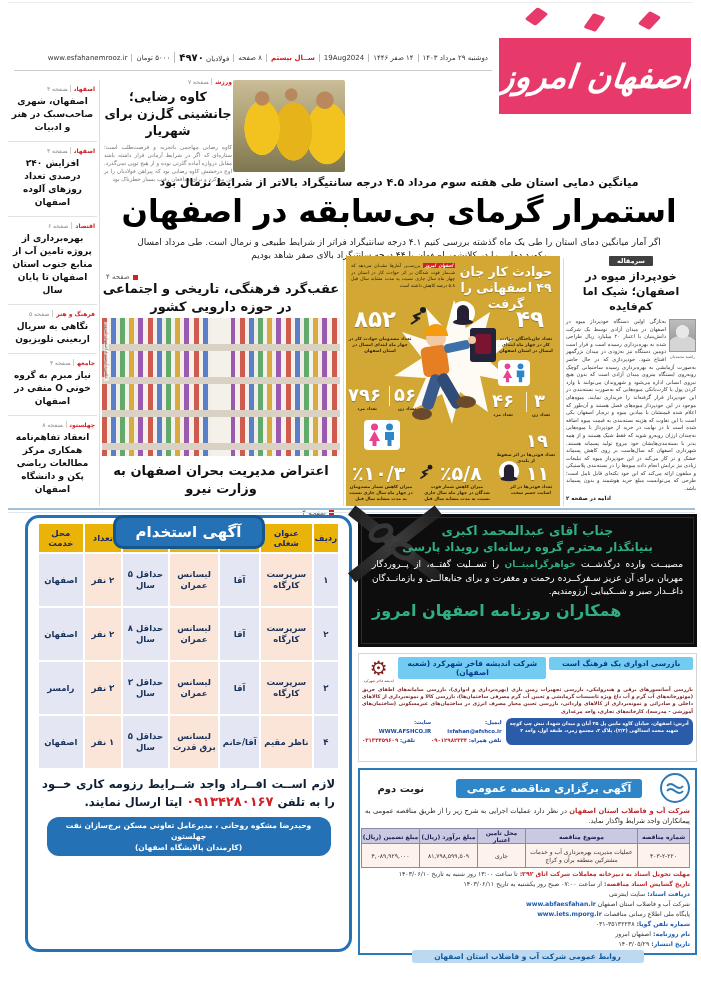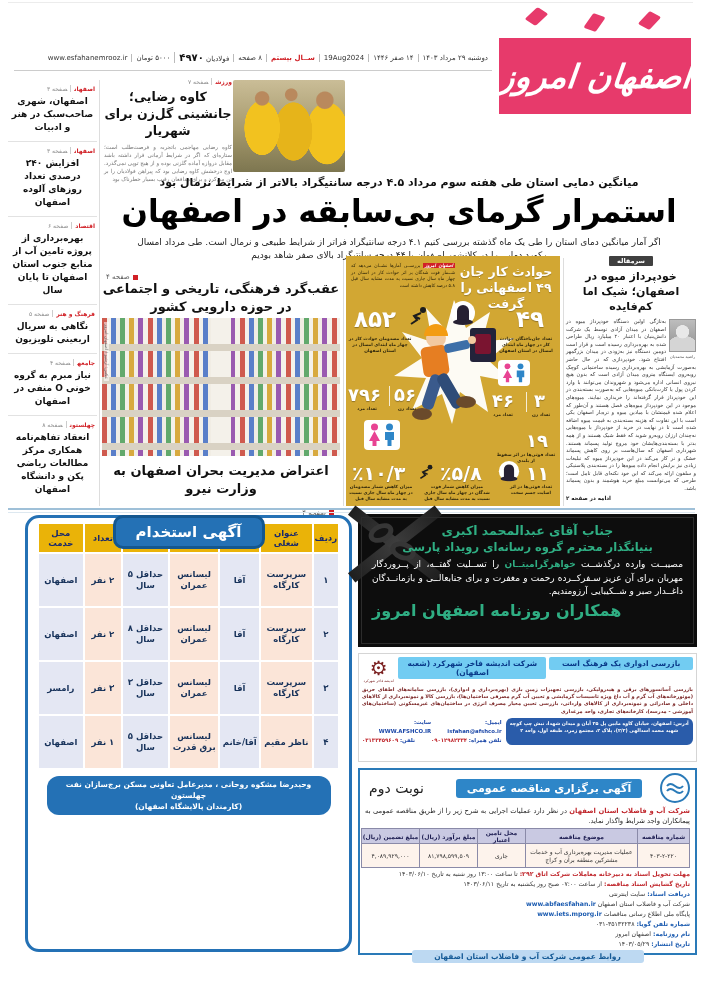--- a/index.html
+++ b/index.html
@@ -193,21 +193,21 @@
   .insp-row { display:flex; justify-content:space-between; }
 
   
   .tender { position:absolute; top:768px; left:358px; width:339px; height:187px; border:2px solid #2a7ab8;
             background:#fff; padding:3px 5px; }
   .tn-head { display:flex; align-items:center; gap:6px; }
   .tn-logo { width:30px; height:30px; border:2px solid #2a7ab8; border-radius:50%; display:flex;
              align-items:center; justify-content:center; flex:0 0 auto; }
   .tn-banner { background:#2e86c8; color:#fff; font-weight:bold; font-size:11px; text-align:center;
                width:186px; padding:3px 0; border-radius:3px; margin:0 12px 0 26px; }
-  .tn-round { font-size:14px; font-weight:normal; color:#222; }
+  .tn-round { font-size:10px; font-weight:bold; color:#222; }
   .tn-intro { font-size:6.8px; line-height:10px; color:#222; margin-top:3px; text-align:justify; }
   .tn-intro .org { color:#c0272d; font-weight:bold; }
   .tender table { width:100%; border-collapse:collapse; table-layout:fixed; margin-top:2px; }
   .tender th { background:#c9c9e2; color:#1c1c50; font-size:6px; font-weight:bold; border:1px solid #8a8aa8;
                height:15px; line-height:7px; }
   .tender td { background:#fdf3ec; color:#333; font-size:6px; border:1px solid #8a8aa8; text-align:center;
                height:24px; line-height:8px; }
   .tender th:nth-child(1), .tender td:nth-child(1) { width:52px; }
   .tender th:nth-child(2), .tender td:nth-child(2) { width:112px; }
   .tender th:nth-child(3), .tender td:nth-child(3) { width:48px; }
@@ -456,20 +456,21 @@
           <td>۴</td>
           <td>ناظر مقیم</td>
           <td>آقا/خانم</td>
           <td>لیسانس برق قدرت</td>
           <td>حداقل ۵ سال</td>
           <td>۱ نفر</td>
           <td>اصفهان</td>
         </tr>
       </tbody>
     </table>
+    <p class="jobs-note"><span>لازم اســت افــراد واجد شــرایط رزومه کاری خــود را به تلفن </span><span class="phone">۰۹۱۳۴۲۸۰۱۶۷</span><span> ایتا ارسال نمایند.</span></p>
     <div class="jobs-banner">
       <div>وحیدرضا مشکوه روحانی ، مدیرعامل تعاونی مسکن برج‌سازان نفت چهلستون</div>
       <div>(کارمندان پالایشگاه اصفهان)</div>
     </div>
   </div>
 
   <div class="cond">
     <div class="ribbon">
       <div class="rib rib-a"></div>
         <div class="rib rib-b"></div>

